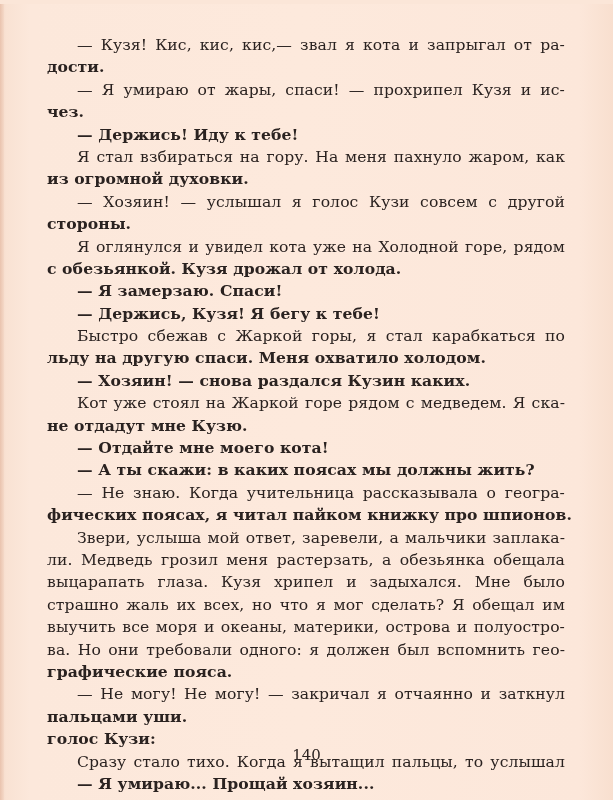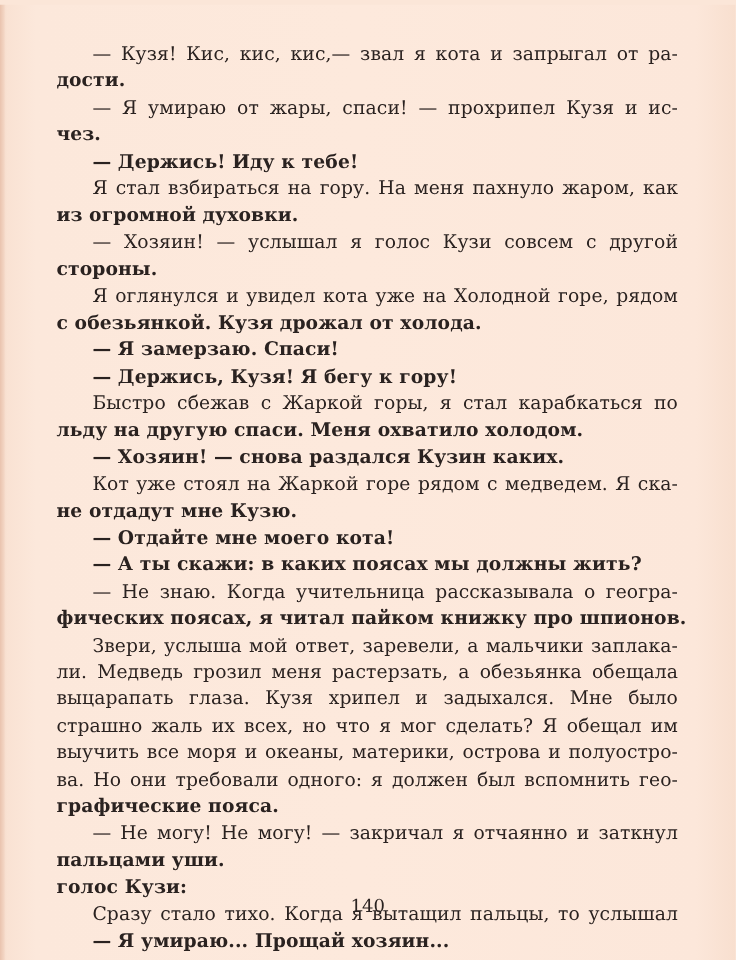--- a/index.html
+++ b/index.html
@@ -85,21 +85,21 @@
       <span class="line indent">— Я умираю от жары, спаси! — прохрипел Кузя и ис-</span>
       <span class="line last">чез.</span>
       <span class="line indent last">— Держись! Иду к тебе!</span>
       <span class="line indent">Я стал взбираться на гору. На меня пахнуло жаром, как</span>
       <span class="line last">из огромной духовки.</span>
       <span class="line indent">— Хозяин! — услышал я голос Кузи совсем с другой</span>
       <span class="line last">стороны.</span>
       <span class="line indent">Я оглянулся и увидел кота уже на Холодной горе, рядом</span>
       <span class="line last">с обезьянкой. Кузя дрожал от холода.</span>
       <span class="line indent last">— Я замерзаю. Спаси!</span>
-      <span class="line indent last">— Держись, Кузя! Я бегу к гору!</span>
+      <span class="line indent last">— Держись, Кузя! Я бегу к тебе!</span>
       <span class="line indent">Быстро сбежав с Жаркой горы, я стал карабкаться по</span>
       <span class="line last">льду на другую спаси. Меня охватило холодом.</span>
       <span class="line indent last">— Хозяин! — снова раздался Кузин каких.</span>
       <span class="line indent">Кот уже стоял на Жаркой горе рядом с медведем. Я ска-</span>
       <span class="line last">не отдадут мне Кузю.</span>
       <span class="line indent last">— Отдайте мне моего кота!</span>
       <span class="line indent last">— А ты скажи: в каких поясах мы должны жить?</span>
       <span class="line indent">— Не знаю. Когда учительница рассказывала о геогра-</span>
       <span class="line last">фических поясах, я читал пайком книжку про шпионов.</span>
       <span class="line indent">Звери, услыша мой ответ, заревели, а мальчики заплака-</span>

